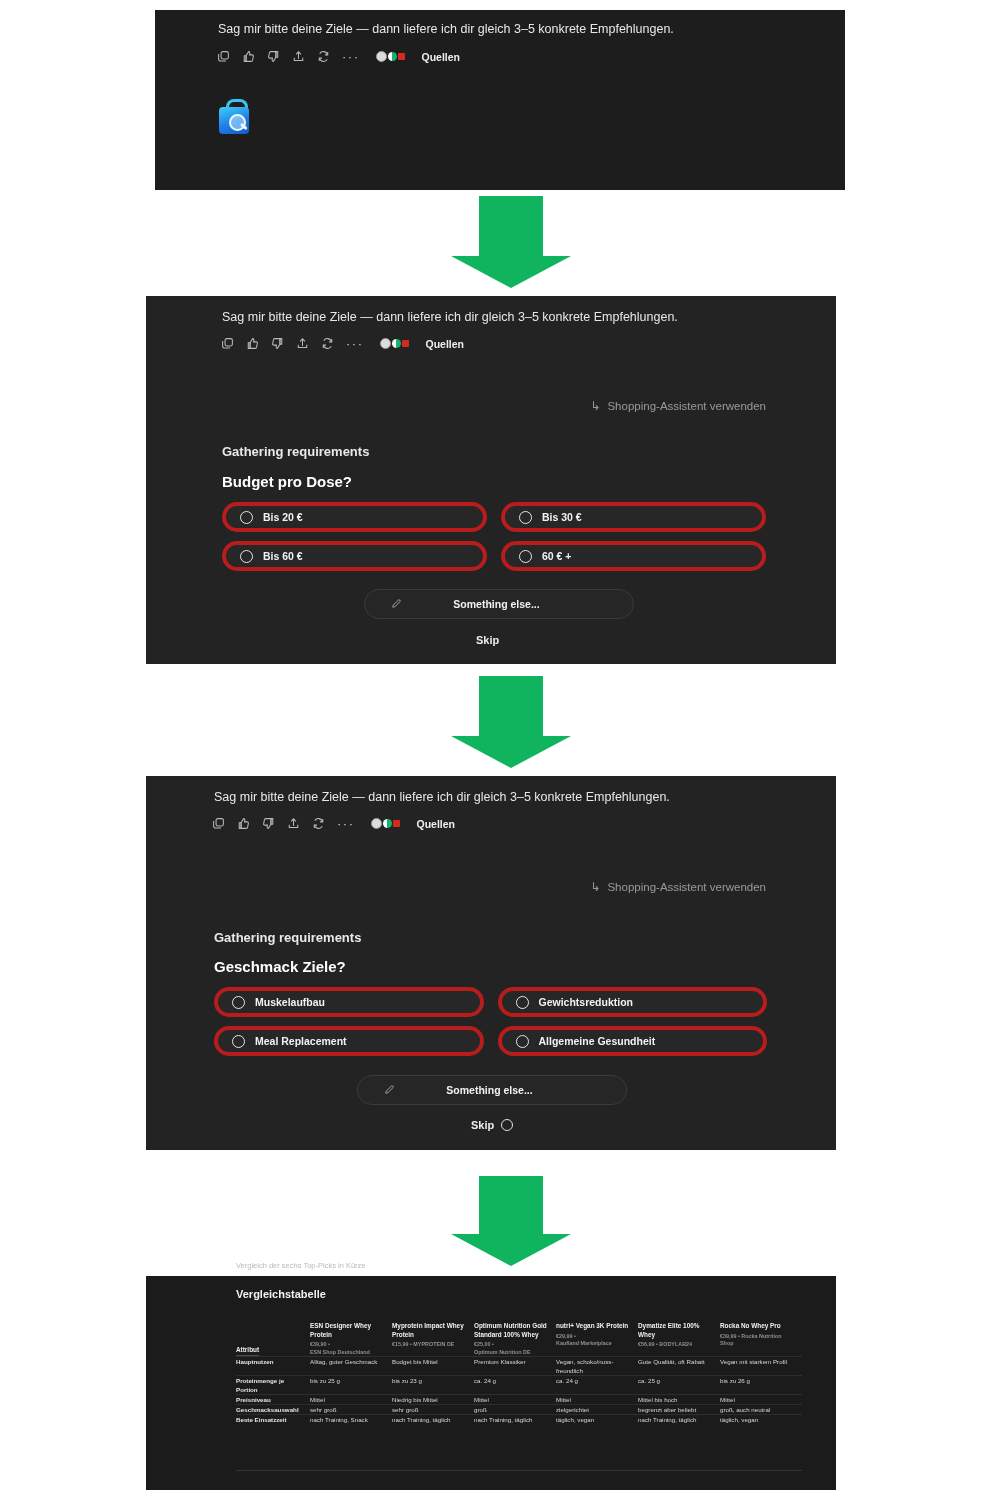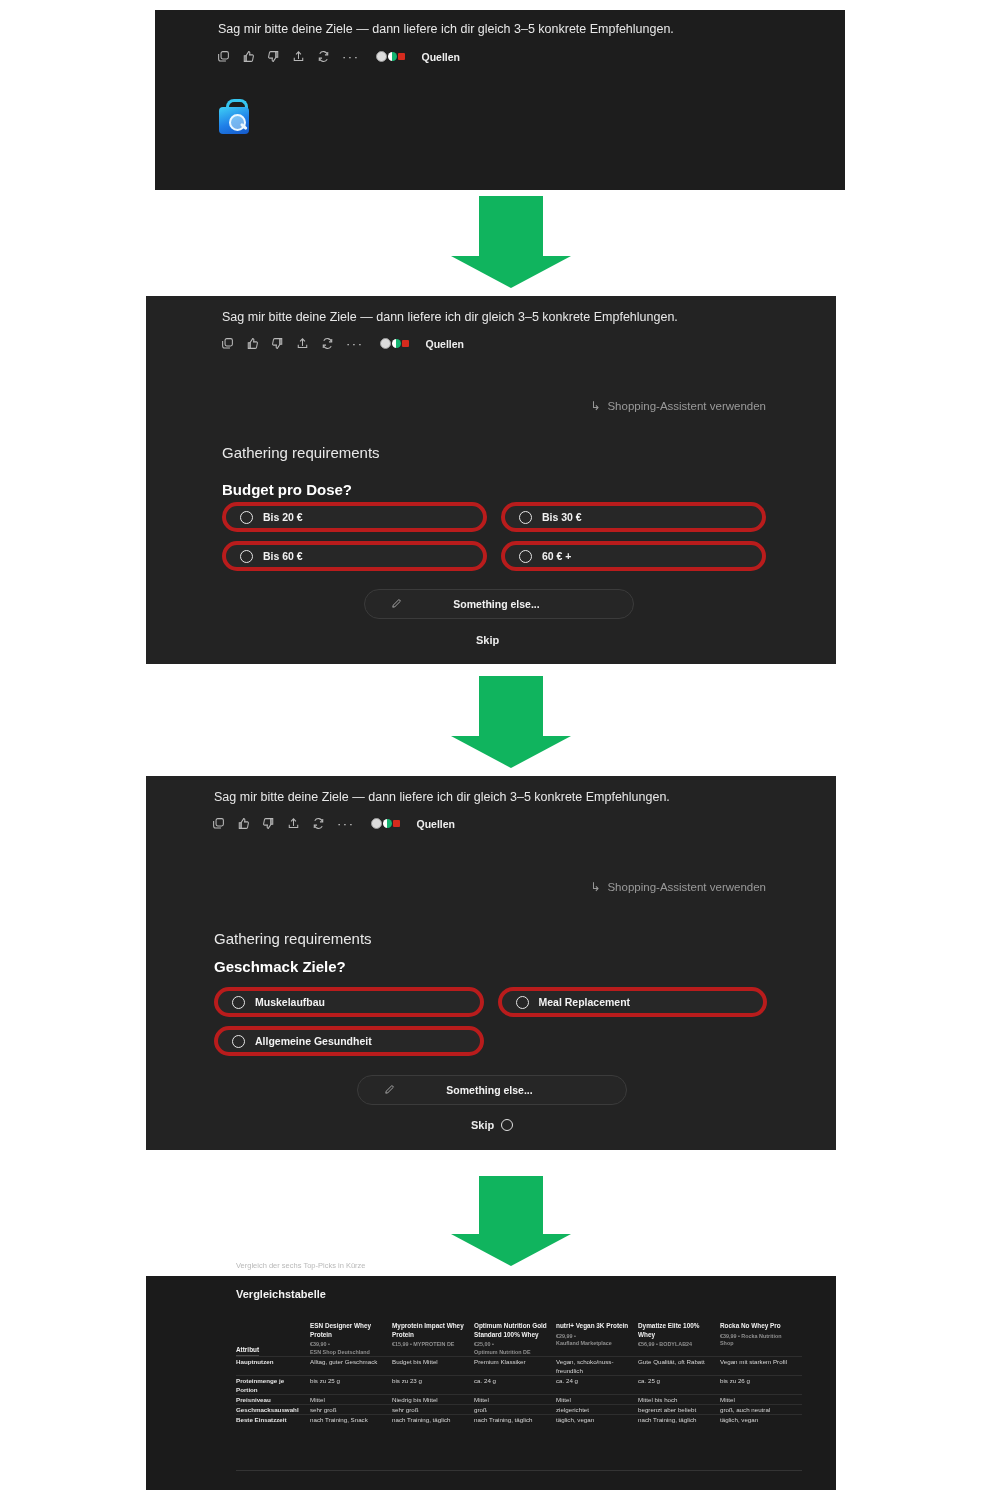--- a/index.html
+++ b/index.html
@@ -53,21 +53,21 @@
       border:2.5px solid #eaf7ff;background:rgba(190,230,250,.55);}
   .glasshandle{position:absolute;left:23px;top:27px;width:8px;height:2.5px;background:#eaf7ff;
       transform:rotate(42deg);border-radius:2px;}
   .cardtitle{color:#f0f0f0;font-size:14px;}
   .cardtitle .chev{color:#cfcfcf;margin-left:6px;font-size:13px;}
   .cardsub{color:#a8a8a8;font-size:11.5px;margin-top:6px;}
 
   
   .assistlink{position:absolute;color:#9a9a9a;font-size:11.5px;display:flex;align-items:center;gap:7px;}
   .assistlink .ret{font-size:12px;color:#9a9a9a;}
-  .gather{position:absolute;color:#e9e9e9;font-weight:normal;font-size:15px;}
+  .gather{position:absolute;color:#e9e9e9;font-weight:bold;font-size:13px;}
   .qtitle{position:absolute;color:#ffffff;font-weight:bold;font-size:15px;}
 
   .opts{position:absolute;display:grid;grid-template-columns:1fr 1fr;gap:9px 14px;}
   .opt{height:30px;border:4px solid #b91c1c;border-radius:16px;background:#272727;
       display:flex;align-items:center;padding:0 14px;box-sizing:border-box;}
   .radio{width:11px;height:11px;border-radius:50%;border:1.6px solid #e6e6e6;flex:0 0 auto;}
   .optlbl{color:#f2f2f2;font-size:10.5px;font-weight:bold;margin-left:10px;white-space:nowrap;}
 
   .somethingelse{position:absolute;height:30px;border:1px solid #3b3b3b;border-radius:16px;
       background:#262626;display:flex;align-items:center;box-sizing:border-box;}
@@ -207,21 +207,21 @@
       </span>
       <span class="quellen" style="font-size:10.5px;">Quellen</span>
     </div>
 
     <div class="assistlink" style="right:70px;top:103px;">
       <span class="ret">↳</span>
       <span>Shopping-Assistent verwenden</span>
     </div>
 
     <div class="gather" style="left:76px;top:148px;">Gathering requirements</div>
-    <div class="qtitle" style="left:76px;top:177px;margin-top:8px;">Budget pro Dose?</div>
+    <div class="qtitle" style="left:76px;top:177px;">Budget pro Dose?</div>
 
     <div class="opts" style="left:76px;top:206px;width:544px;">
       <div class="opt">
           <span class="radio"></span>
           <span class="optlbl">Bis 20 €</span>
         </div>
       <div class="opt">
           <span class="radio"></span>
           <span class="optlbl">Bis 30 €</span>
         </div>
@@ -306,20 +306,24 @@
     <div class="gather" style="left:68px;top:154px;">Gathering requirements</div>
     <div class="qtitle" style="left:68px;top:182px;">Geschmack Ziele?</div>
 
     <div class="opts" style="left:68px;top:211px;width:553px;">
       <div class="opt">
           <span class="radio"></span>
           <span class="optlbl">Muskelaufbau</span>
         </div>
       <div class="opt">
           <span class="radio"></span>
+          <span class="optlbl">Gewichtsreduktion</span>
+        </div>
+      <div class="opt">
+          <span class="radio"></span>
           <span class="optlbl">Meal Replacement</span>
         </div>
       <div class="opt">
           <span class="radio"></span>
           <span class="optlbl">Allgemeine Gesundheit</span>
         </div>
     </div>
 
     <div class="somethingelse" style="left:211px;top:299px;width:270px;">
       <span class="pencil"><svg width="11" height="11" viewBox="0 0 16 16" fill="none" stroke="#d4d4d4" stroke-width="1.3">

